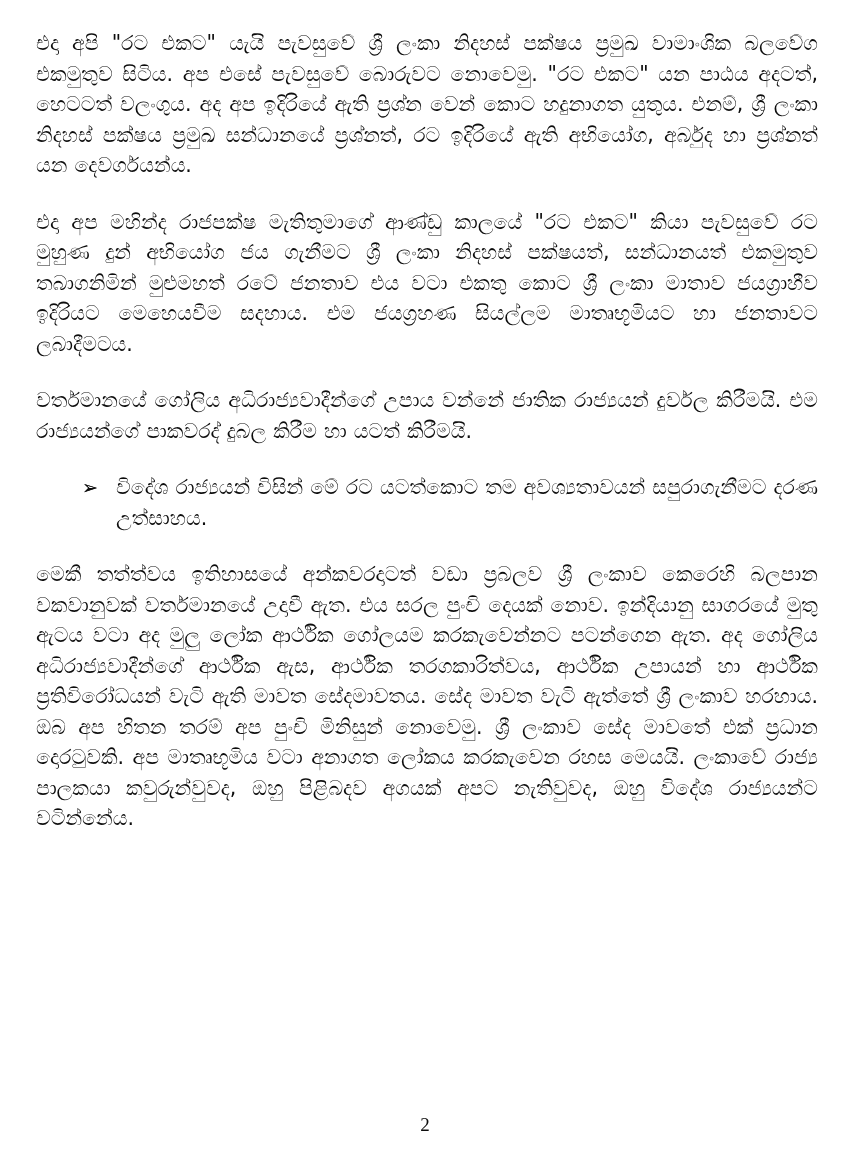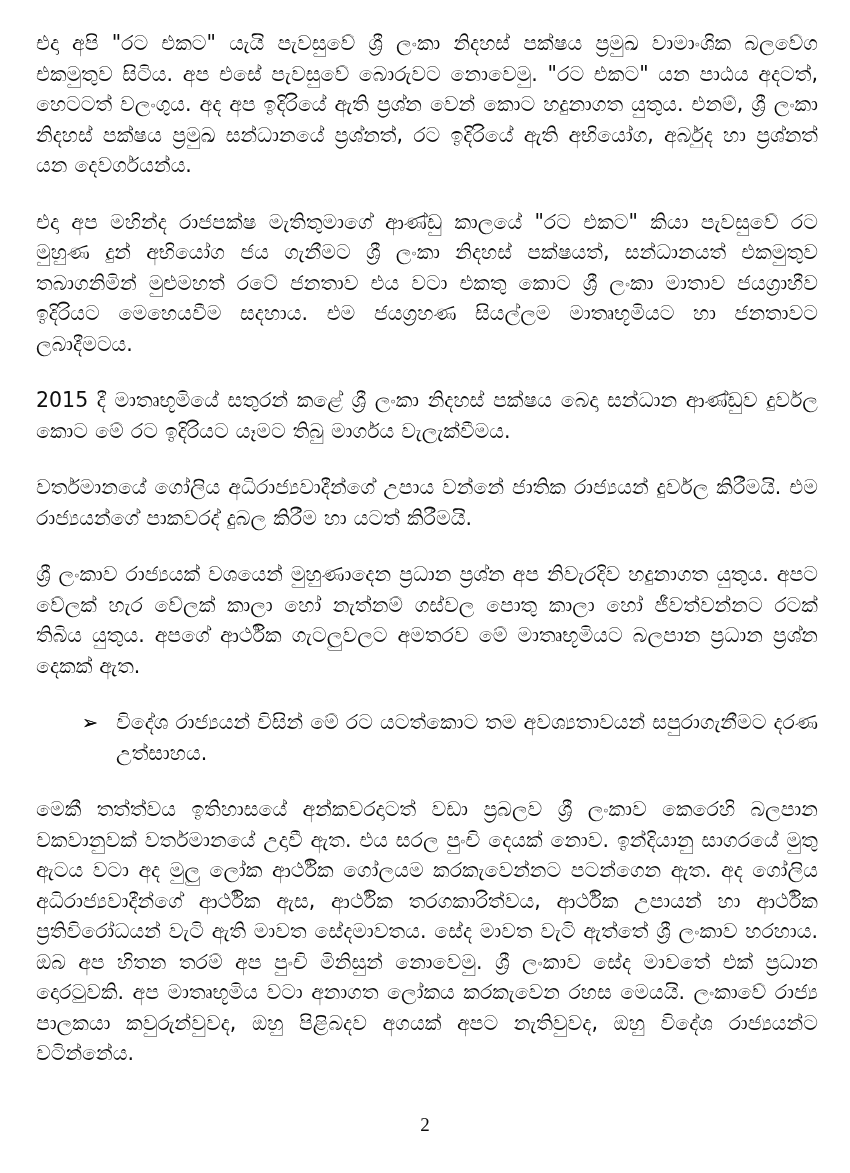--- a/index.html
+++ b/index.html
@@ -73,25 +73,23 @@
 <body>
 
 <div class="page">
 
   <div class="doc-body">
 
     <p class="para">එදා අපි "රට එකට" යැයි පැවසුවේ ශ්‍රී ලංකා නිදහස් පක්ෂය ප්‍රමුඛ වාමාංශික බලවේග එකමුතුව සිටිය. අප එසේ පැවසුවේ බොරුවට නොවෙමු. "රට එකට" යන පාඨය අදටත්, හෙටටත් වලංගුය. අද අප ඉදිරියේ ඇති ප්‍රශ්න වෙන් කොට හදුනාගත යුතුය. එනම්, ශ්‍රී ලංකා නිදහස් පක්ෂය ප්‍රමුඛ සන්ධානයේ ප්‍රශ්නත්, රට ඉදිරියේ ඇති අභියෝග, අර්බුද හා ප්‍රශ්නත් යන දෙවර්ගයන්ය.</p>
 
     <p class="para">එදා අප මහින්ද රාජපක්ෂ මැතිතුමාගේ ආණ්ඩු කාලයේ "රට එකට" කියා පැවසුවේ රට මුහුණ දුන් අභියෝග ජය ගැනීමට   ශ්‍රී ලංකා නිදහස් පක්ෂයත්, සන්ධානයත් එකමුතුව තබාගනිමින් මුළුමහත් රටේ ජනතාව එය වටා එකතු කොට ශ්‍රී ලංකා මාතාව ජයග්‍රාහීව ඉදිරියට මෙහෙයවීම සදහාය. එම ජයග්‍රහණ සියල්ලම  මාතෘභූමියට හා ජනතාවට ලබාදීමටය.</p>
 
-    <p class="para">2015 දී  මාතෘභූමියේ සතුරන් කළේ ශ්‍රී ලංකා නිදහස් පක්ෂය බෙදා සන්ධාන ආණ්ඩුව දුර්වල කොට මේ රට ඉදිරියට යෑමට තිබු මාර්ගය වැලැක්වීමය.</p>
 
     <p class="para">වර්තමානයේ ගෝලිය අධිරාජ්‍යවාදීන්ගේ   උපාය වන්නේ ජාතික රාජ්‍යයන් දුර්වල කිරීමයි. එම රාජ්‍යයන්ගේ පාකවරද් දුබල කිරීම හා යටත් කිරීමයි.</p>
 
-    <p class="para">ශ්‍රී ලංකාව රාජ්‍යයක් වශයෙන් මුහුණාදෙන ප්‍රධාන ප්‍රශ්න අප නිවැරදිව හදුනාගත යුතුය. අපට වේලක් හැර වේලක් කාලා හෝ නැත්නම් ගස්වල පොතු කාලා හෝ ජීවත්වන්නට රටක් තිබිය යුතුය. අපගේ ආර්ථික ගැටලුවලට අමතරව මේ මාතෘභූමියට  බලපාන ප්‍රධාන ප්‍රශ්න දෙකක් ඇත.</p>
 
     <ul class="bullet-list">
       <li class="bullet-item">
         <span class="bullet-marker">➢</span>
       </li>
       <li class="bullet-item">
         <span class="bullet-marker">➢</span>
         <span>විදේශ රාජ්‍යයන් විසින් මේ රට යටත්කොට තම අවශ්‍යතාවයන් සපුරාගැනීමට දරණ උත්සාහය.</span>
       </li>
     </ul>

